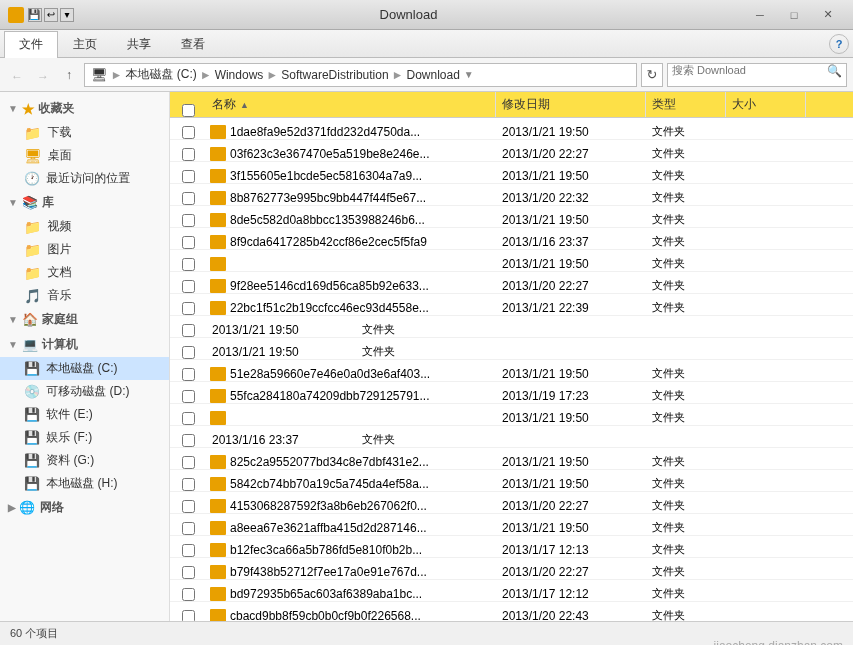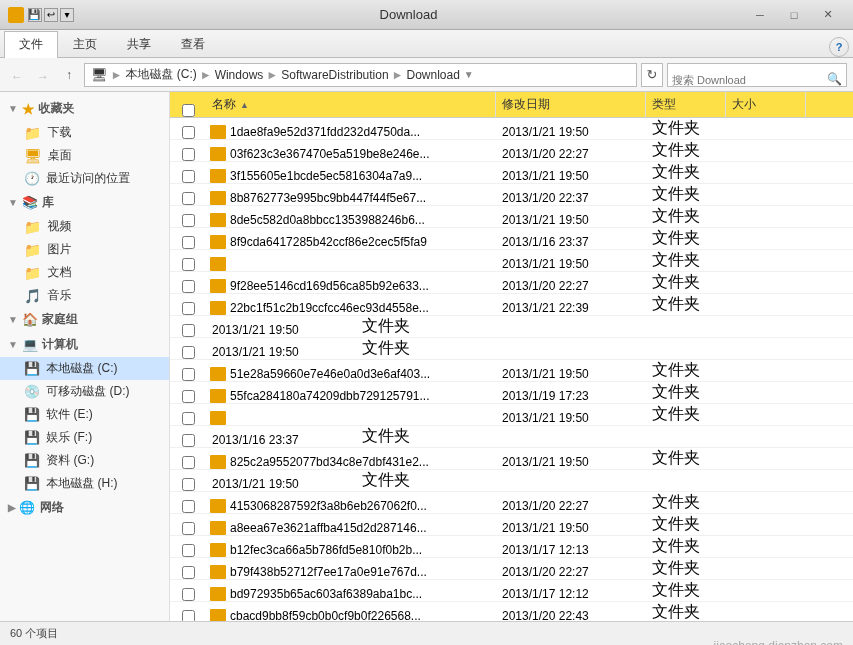--- a/index.html
+++ b/index.html
@@ -51,21 +51,21 @@
       font-size: 11px;
       cursor: pointer;
       color: #555;
     }
 
     
     #ribbon-tabs {
       background: linear-gradient(to bottom, #f5f5f5, #e8e8e8);
       height: 28px;
       display: flex;
-      align-items: flex-end;
+      align-items: center;
       padding: 0 4px;
       border-bottom: 1px solid #bbb;
     }
     .ribbon-tab {
       padding: 4px 14px;
       font-size: 12px;
       cursor: pointer;
       border: 1px solid transparent;
       border-bottom: none;
       background: transparent;
@@ -131,21 +131,21 @@
       cursor: pointer;
       font-size: 13px;
       color: #555;
     }
     #search-box {
       width: 180px;
       height: 24px;
       border: 1px solid #bbb;
       background: white;
       display: flex;
-      align-items: flex-end;
+      align-items: flex-start;
       padding: 0 4px;
       gap: 3px;
     }
     #search-box input {
       border: none;
       outline: none;
       font-size: 11px;
       flex: 1;
       background: transparent;
       color: #aaa;
@@ -258,21 +258,21 @@
       flex-shrink: 0;
       overflow: hidden;
     }
     .file-name-text {
       font-size: 12px;
       white-space: nowrap;
       overflow: hidden;
       text-overflow: ellipsis;
     }
     .file-date { width: 150px; font-size: 12px; padding: 0 6px; flex-shrink: 0; }
-    .file-type { width: 80px; font-size: 16px; padding: 0 6px; flex-shrink: 0; }
+    .file-type { width: 80px; font-size: 11px; padding: 0 6px; flex-shrink: 0; }
     .file-size { width: 80px; font-size: 12px; padding: 0 6px; flex-shrink: 0; text-align: right; }
     .folder-icon-sm {
       width: 16px; height: 14px;
       background: #e8a000;
       border-radius: 1px;
       flex-shrink: 0;
       position: relative;
     }
     .folder-icon-sm::before {
       content: '';
@@ -515,21 +515,21 @@
     <div class="file-size"></div>
   </div>
         <div class="file-row">
     <div class="file-checkbox">
       <input type="checkbox" style="">
     </div>
     <div class="file-name-cell">
       <div class="folder-icon-sm"></div>
       <span class="file-name-text">8b8762773e995bc9bb447f44f5e67...</span>
     </div>
-    <div class="file-date">2013/1/20 22:37</div>
+    <div class="file-date">2013/1/20 22:32</div>
     <div class="file-type">文件夹</div>
     <div class="file-size"></div>
   </div>
         <div class="file-row">
     <div class="file-checkbox">
       <input type="checkbox" style="">
     </div>
     <div class="file-name-cell">
       <div class="folder-icon-sm"></div>
       <span class="file-name-text">8de5c582d0a8bbcc1353988246b6...</span>
@@ -652,20 +652,24 @@
       <div class="folder-icon-sm"></div>
       <span class="file-name-text">825c2a9552077bd34c8e7dbf431e2...</span>
     </div>
     <div class="file-date">2013/1/21 19:50</div>
     <div class="file-type">文件夹</div>
     <div class="file-size"></div>
   </div>
         <div class="file-row">
     <div class="file-checkbox">
       <input type="checkbox" style="">
+    </div>
+    <div class="file-name-cell">
+      <div class="folder-icon-sm"></div>
+      <span class="file-name-text">5842cb74bb70a19c5a745da4ef58a...</span>
     </div>
     <div class="file-date">2013/1/21 19:50</div>
     <div class="file-type">文件夹</div>
     <div class="file-size"></div>
   </div>
         <div class="file-row">
     <div class="file-checkbox">
       <input type="checkbox" style="">
     </div>
     <div class="file-name-cell">

